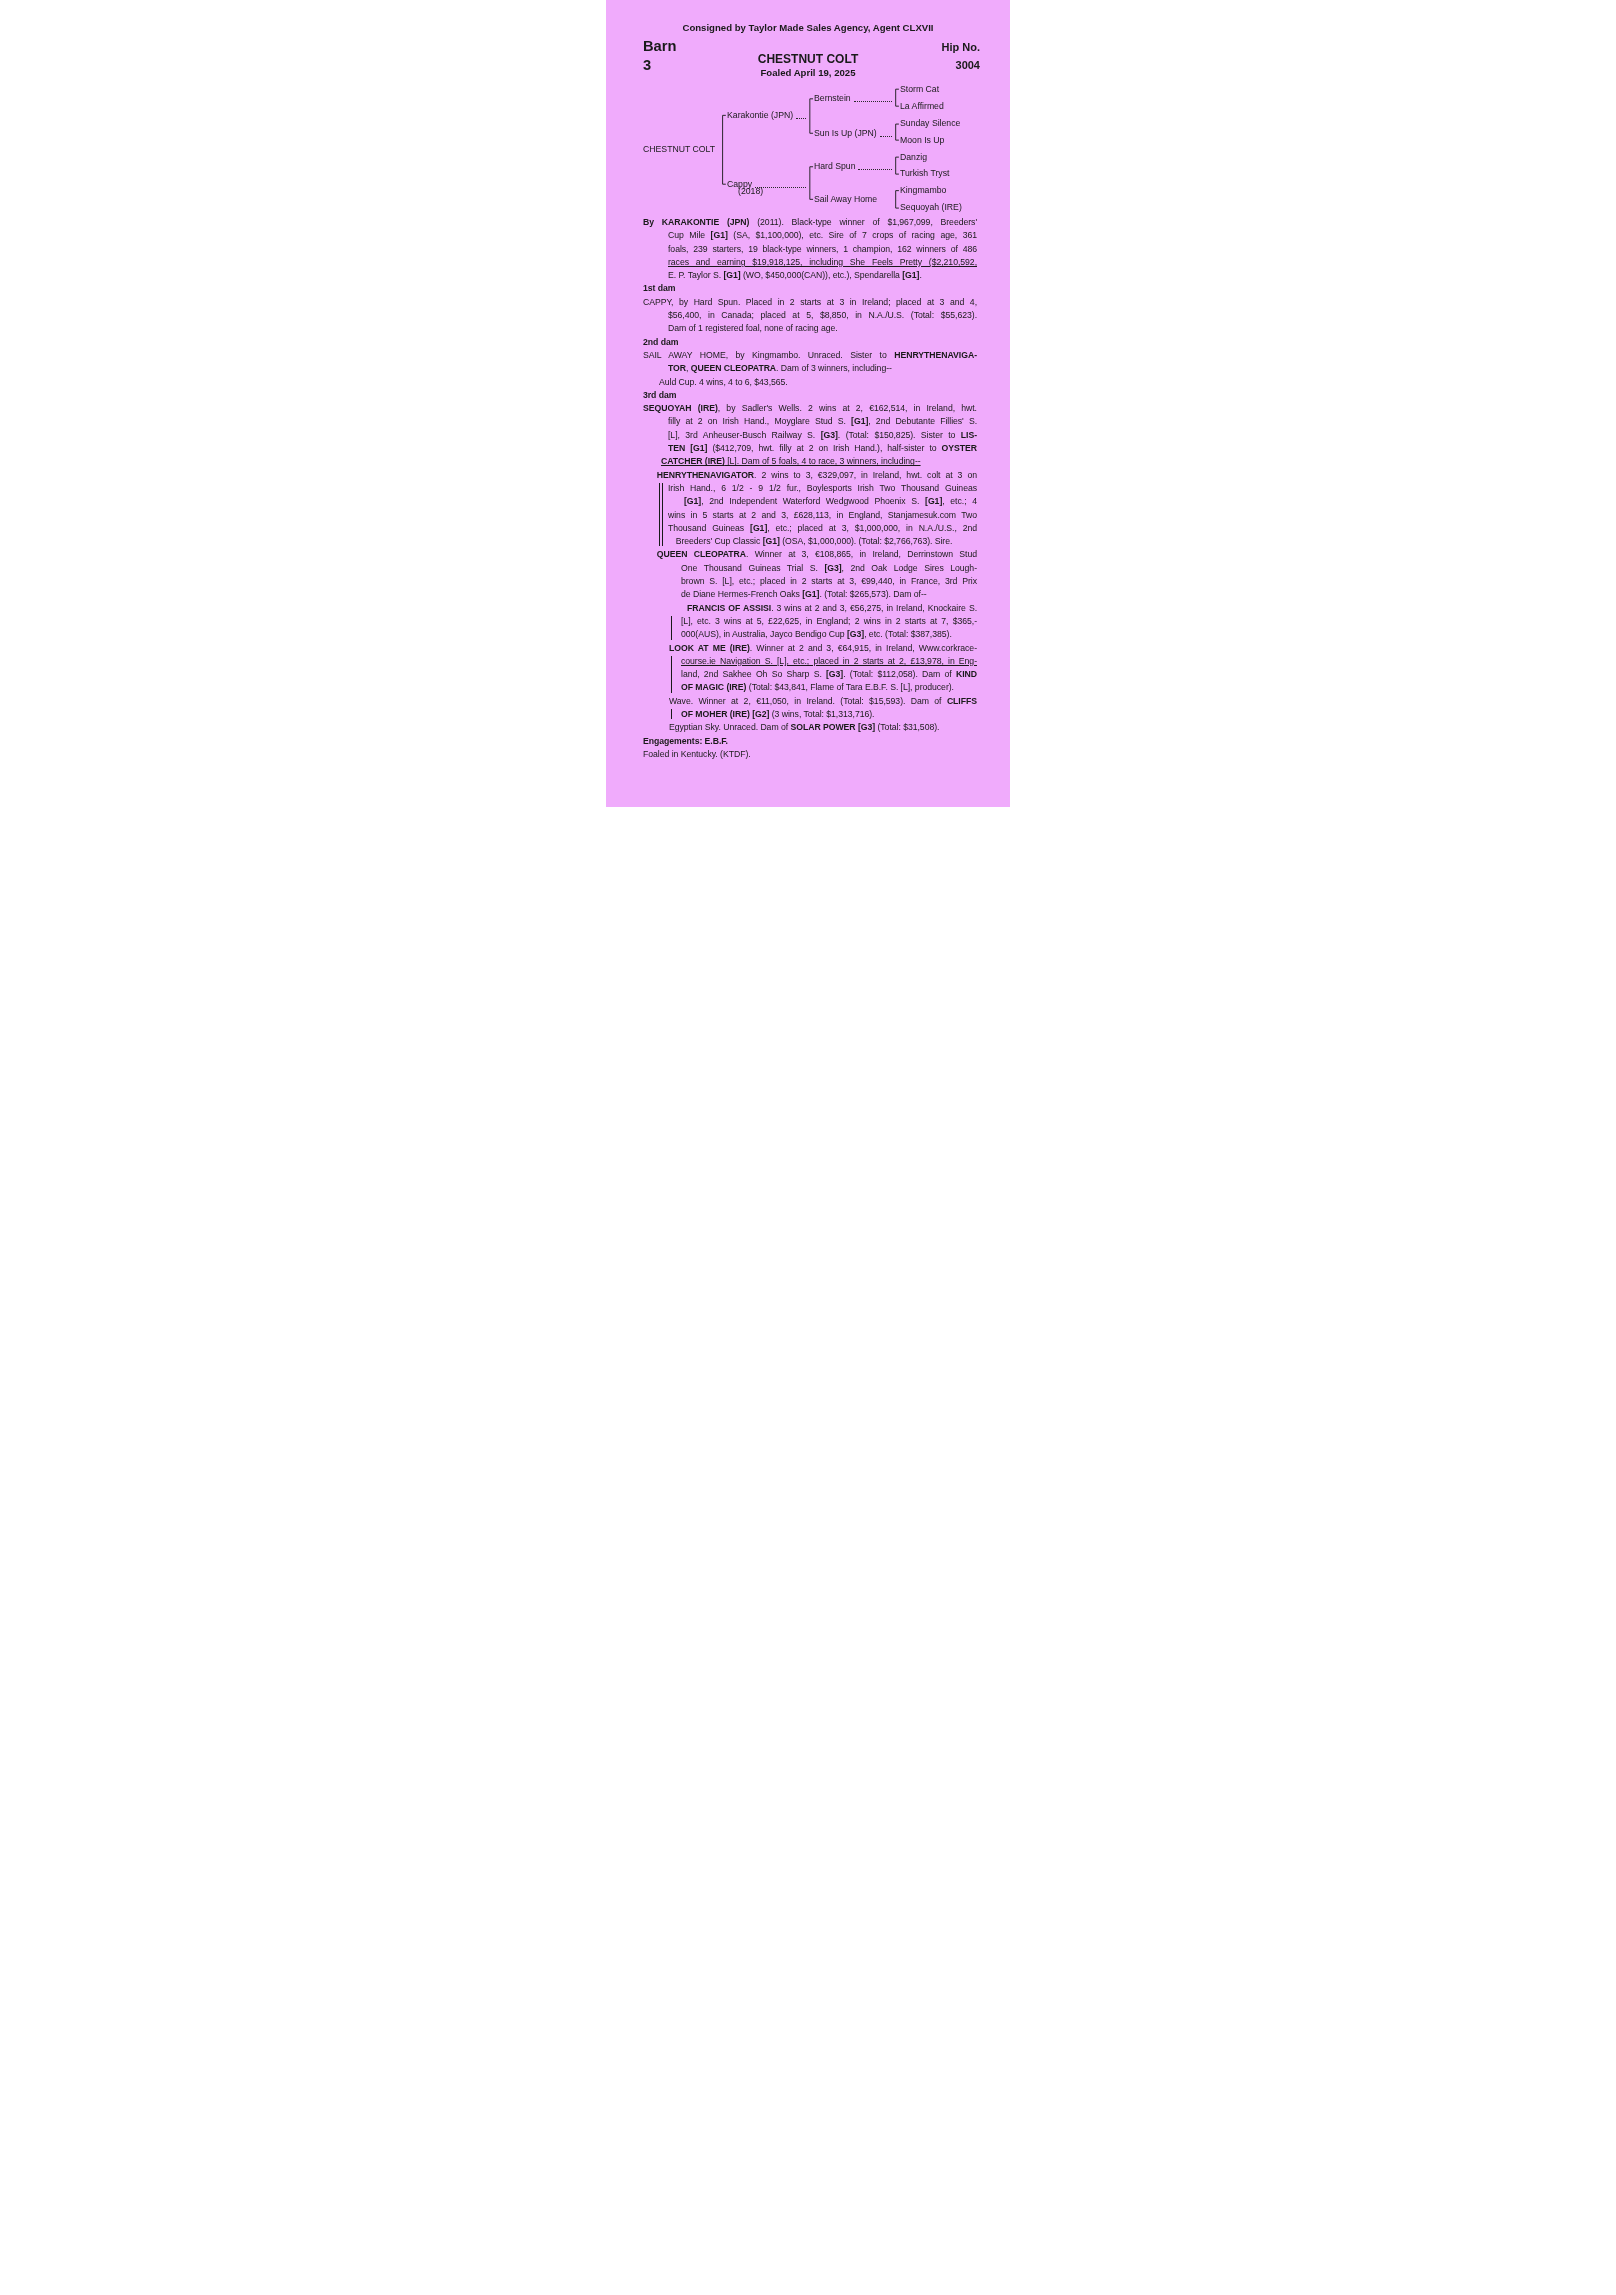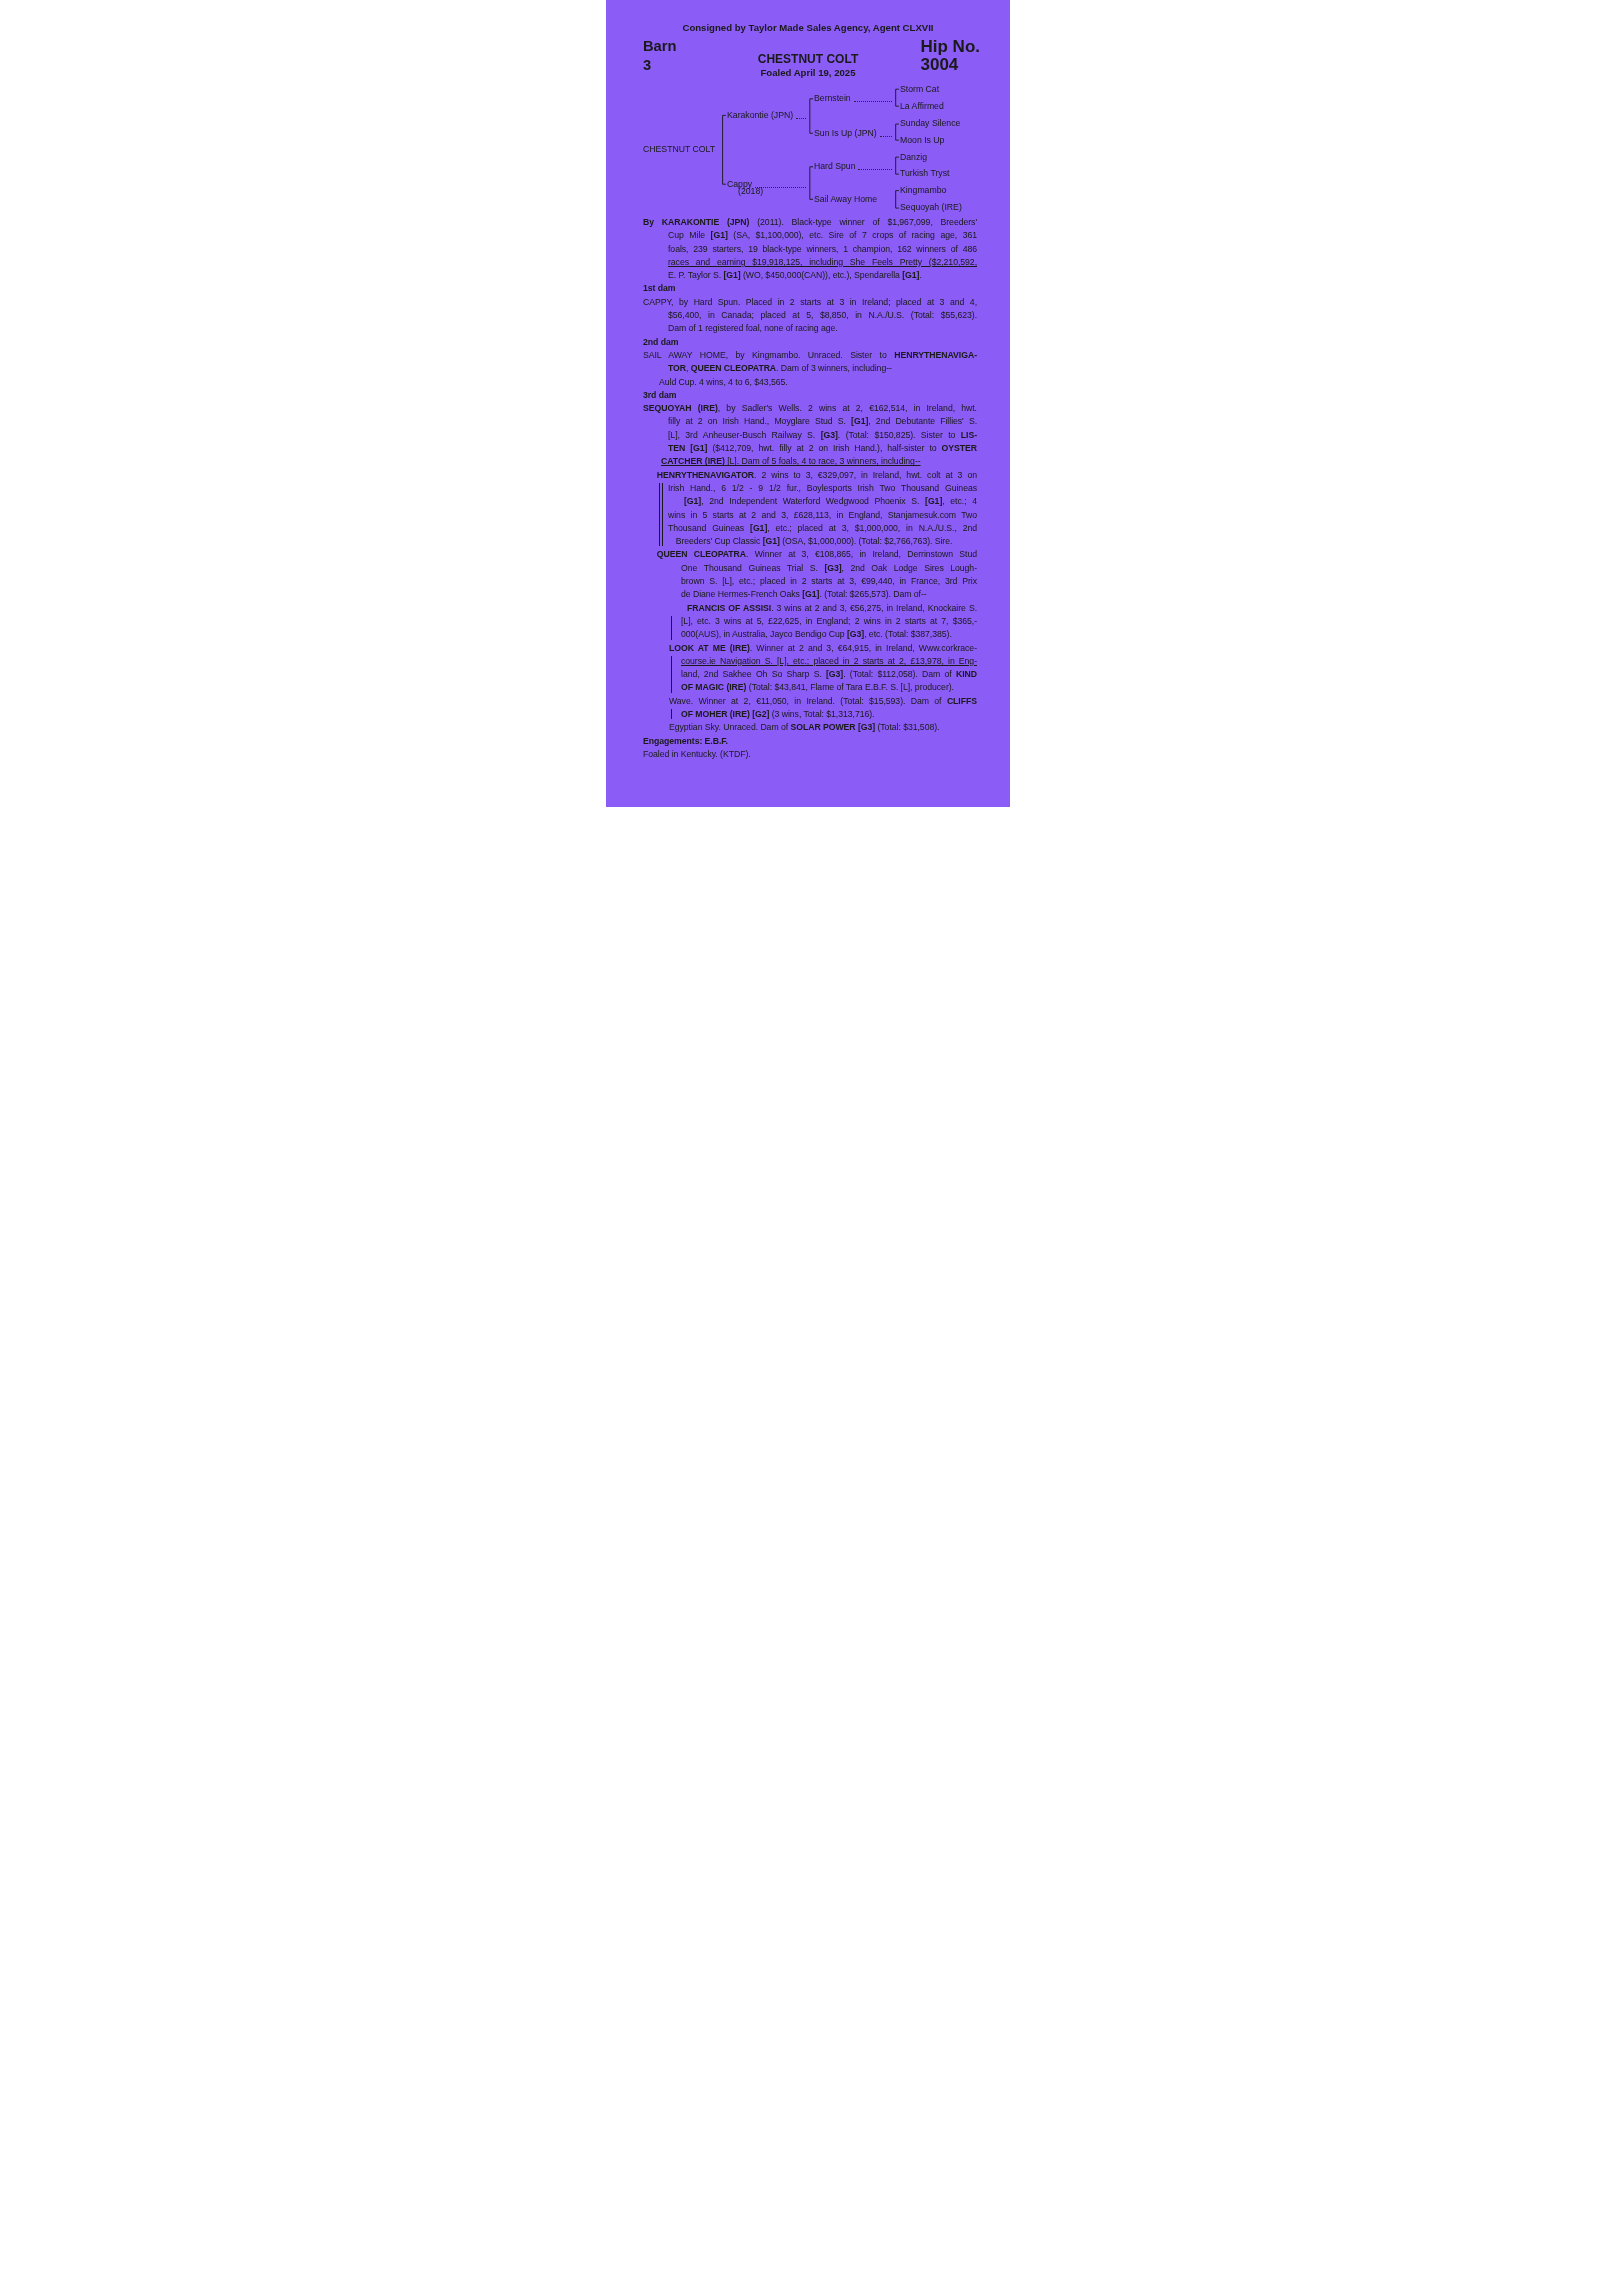--- a/index.html
+++ b/index.html
@@ -1,22 +1,22 @@
 <!DOCTYPE html>
 <html style="font-size:7.3px"><head>
 <meta charset="utf-8">
 <style>
   html,body{margin:0;padding:0;background:#ffffff;}
-  .page{position:relative;width:404px;height:807px;background:#8b5cf6;
+  .page{position:relative;width:404px;height:807px;background:#f0abfc;
         font-family:"Liberation Sans","DejaVu Sans",sans-serif;color:#1a1a1a;
         margin:0 auto;overflow:hidden;}
   .consign{position:absolute;top:21.6px;left:0;width:100%;text-align:center;
            font-weight:700;font-size:9.6px;}
   .barn{position:absolute;left:37px;top:37px;font-weight:700;font-size:14.7px;line-height:19px;}
-  .hip{position:absolute;right:30px;top:38px;font-weight:700;font-size:17px;line-height:18.4px;text-align:left;}
+  .hip{position:absolute;right:30px;top:38px;font-weight:700;font-size:11px;line-height:18.4px;text-align:right;}
   .title{position:absolute;top:52px;left:0;width:100%;text-align:center;font-weight:700;font-size:12px;}
   .foaled{position:absolute;top:67px;left:0;width:100%;text-align:center;font-weight:700;font-size:9.6px;}
   .pedigree{position:absolute;left:0;top:0;width:404px;height:216px;}
   .ped-row{position:absolute;height:11px;display:flex;align-items:flex-end;
            font-size:8.7px;line-height:11px;white-space:nowrap;}
   .ped-row .lead{flex:1;border-bottom:0.9px dotted #2a2a2a;margin:0 0.9px 2.3px 2.8px;}
   svg.lines{position:absolute;left:0;top:0;pointer-events:none;}
   .body{position:absolute;left:37px;top:216px;width:334px;font-size:8.7px;
         line-height:13.3px;letter-spacing:-0.05px;}
   .para{position:relative;}

